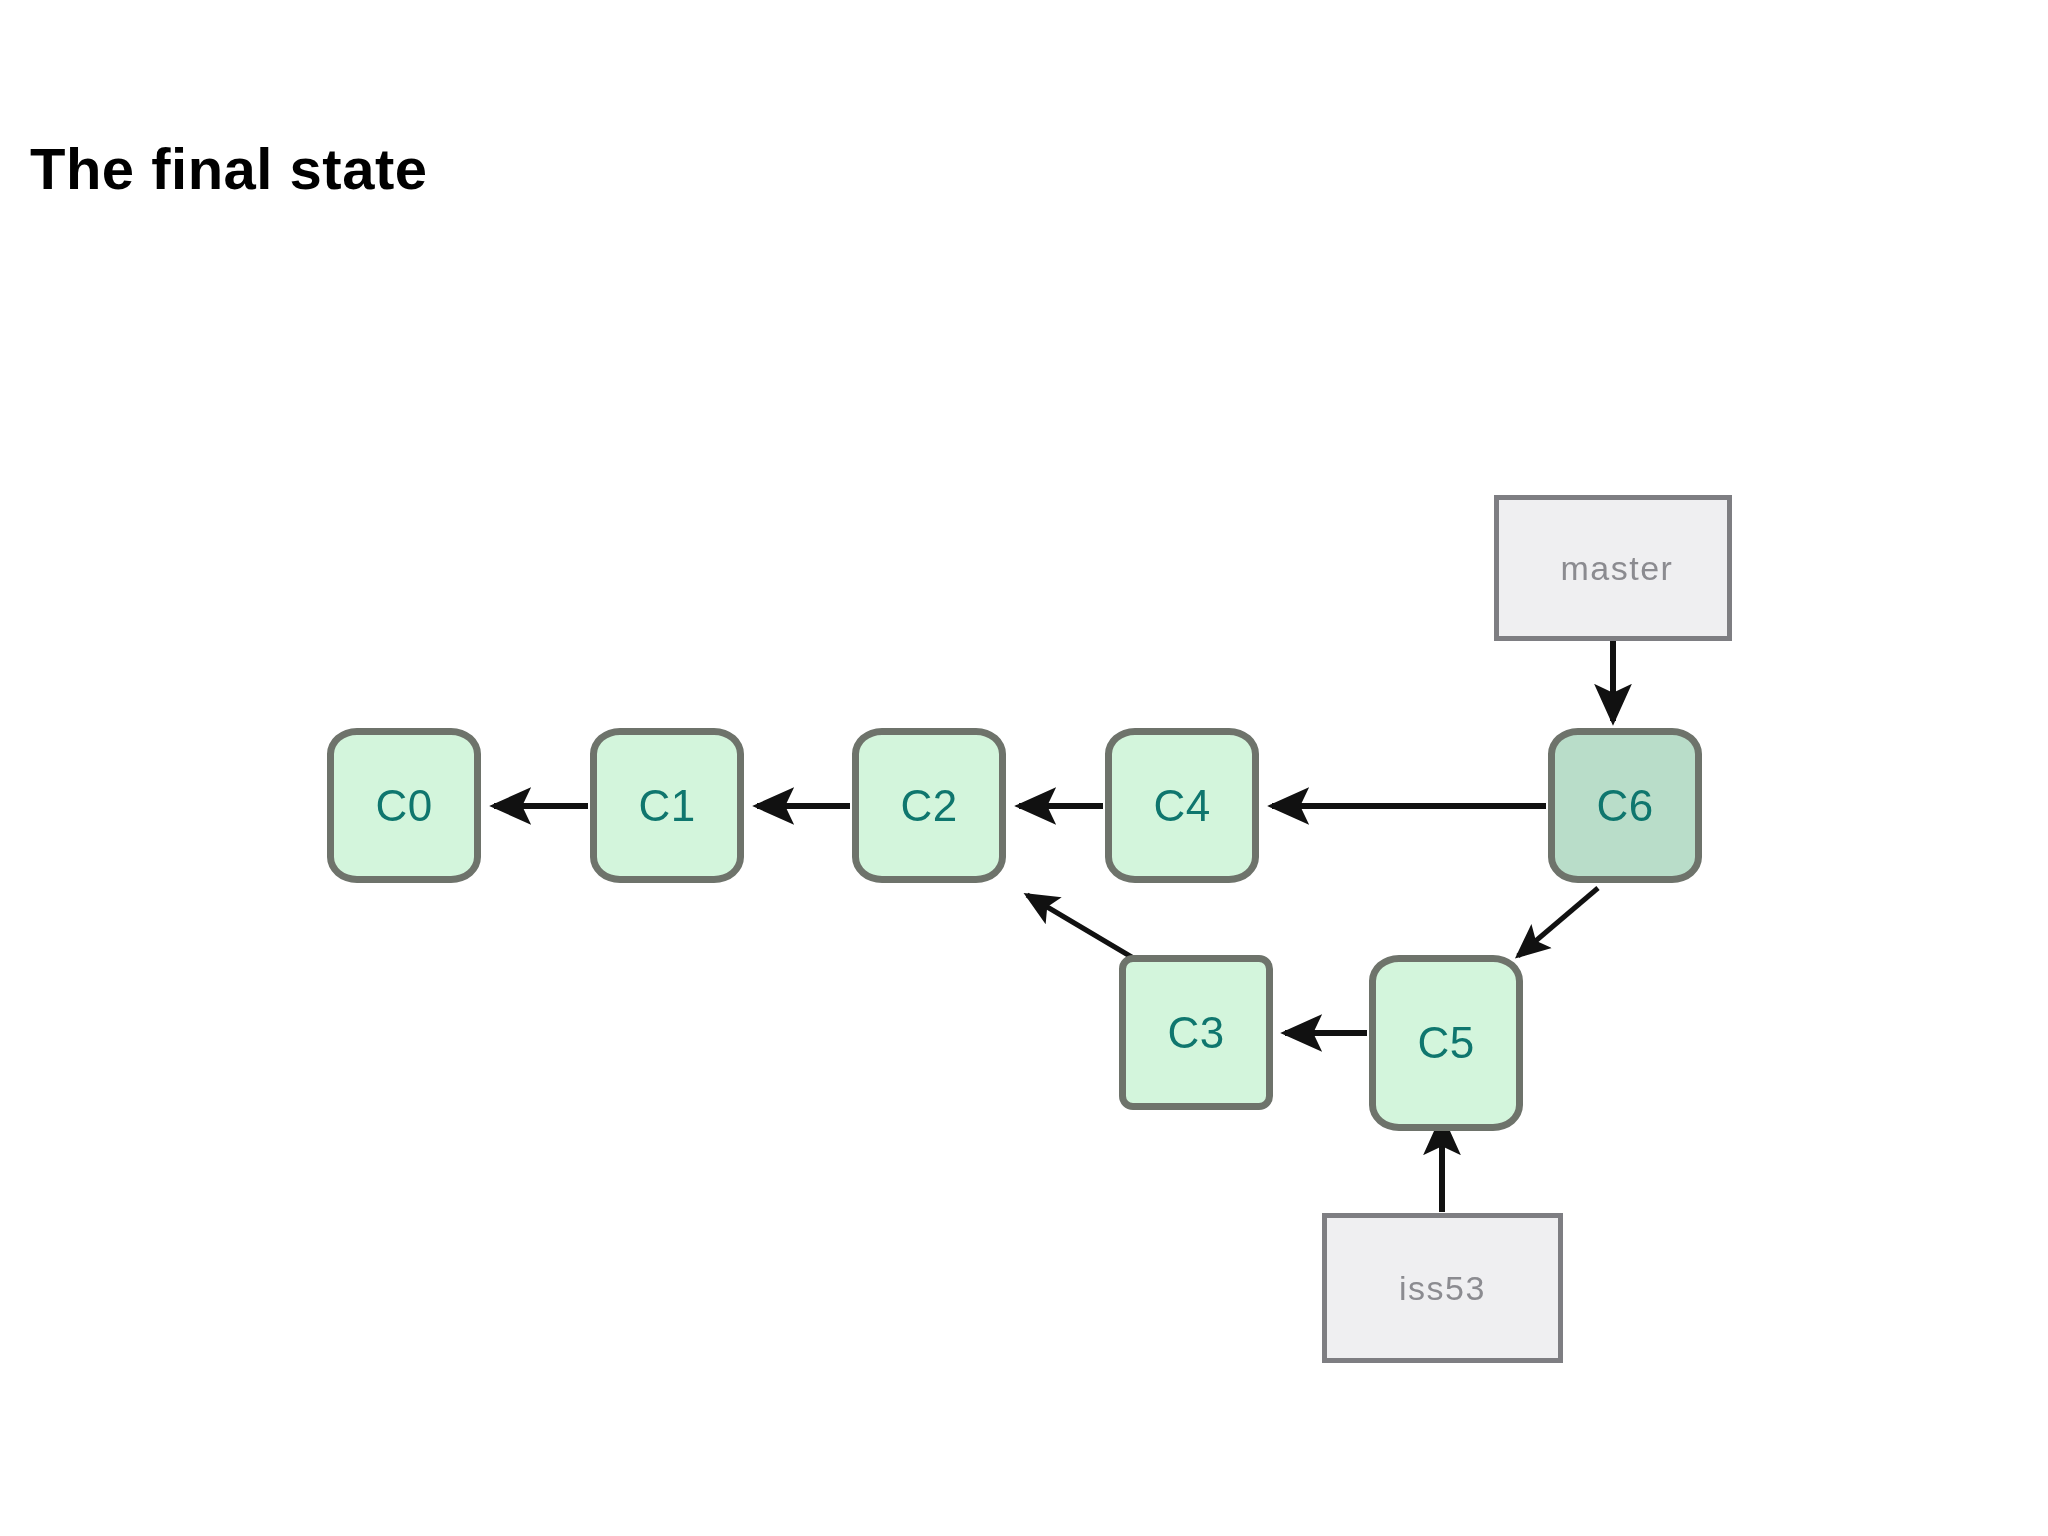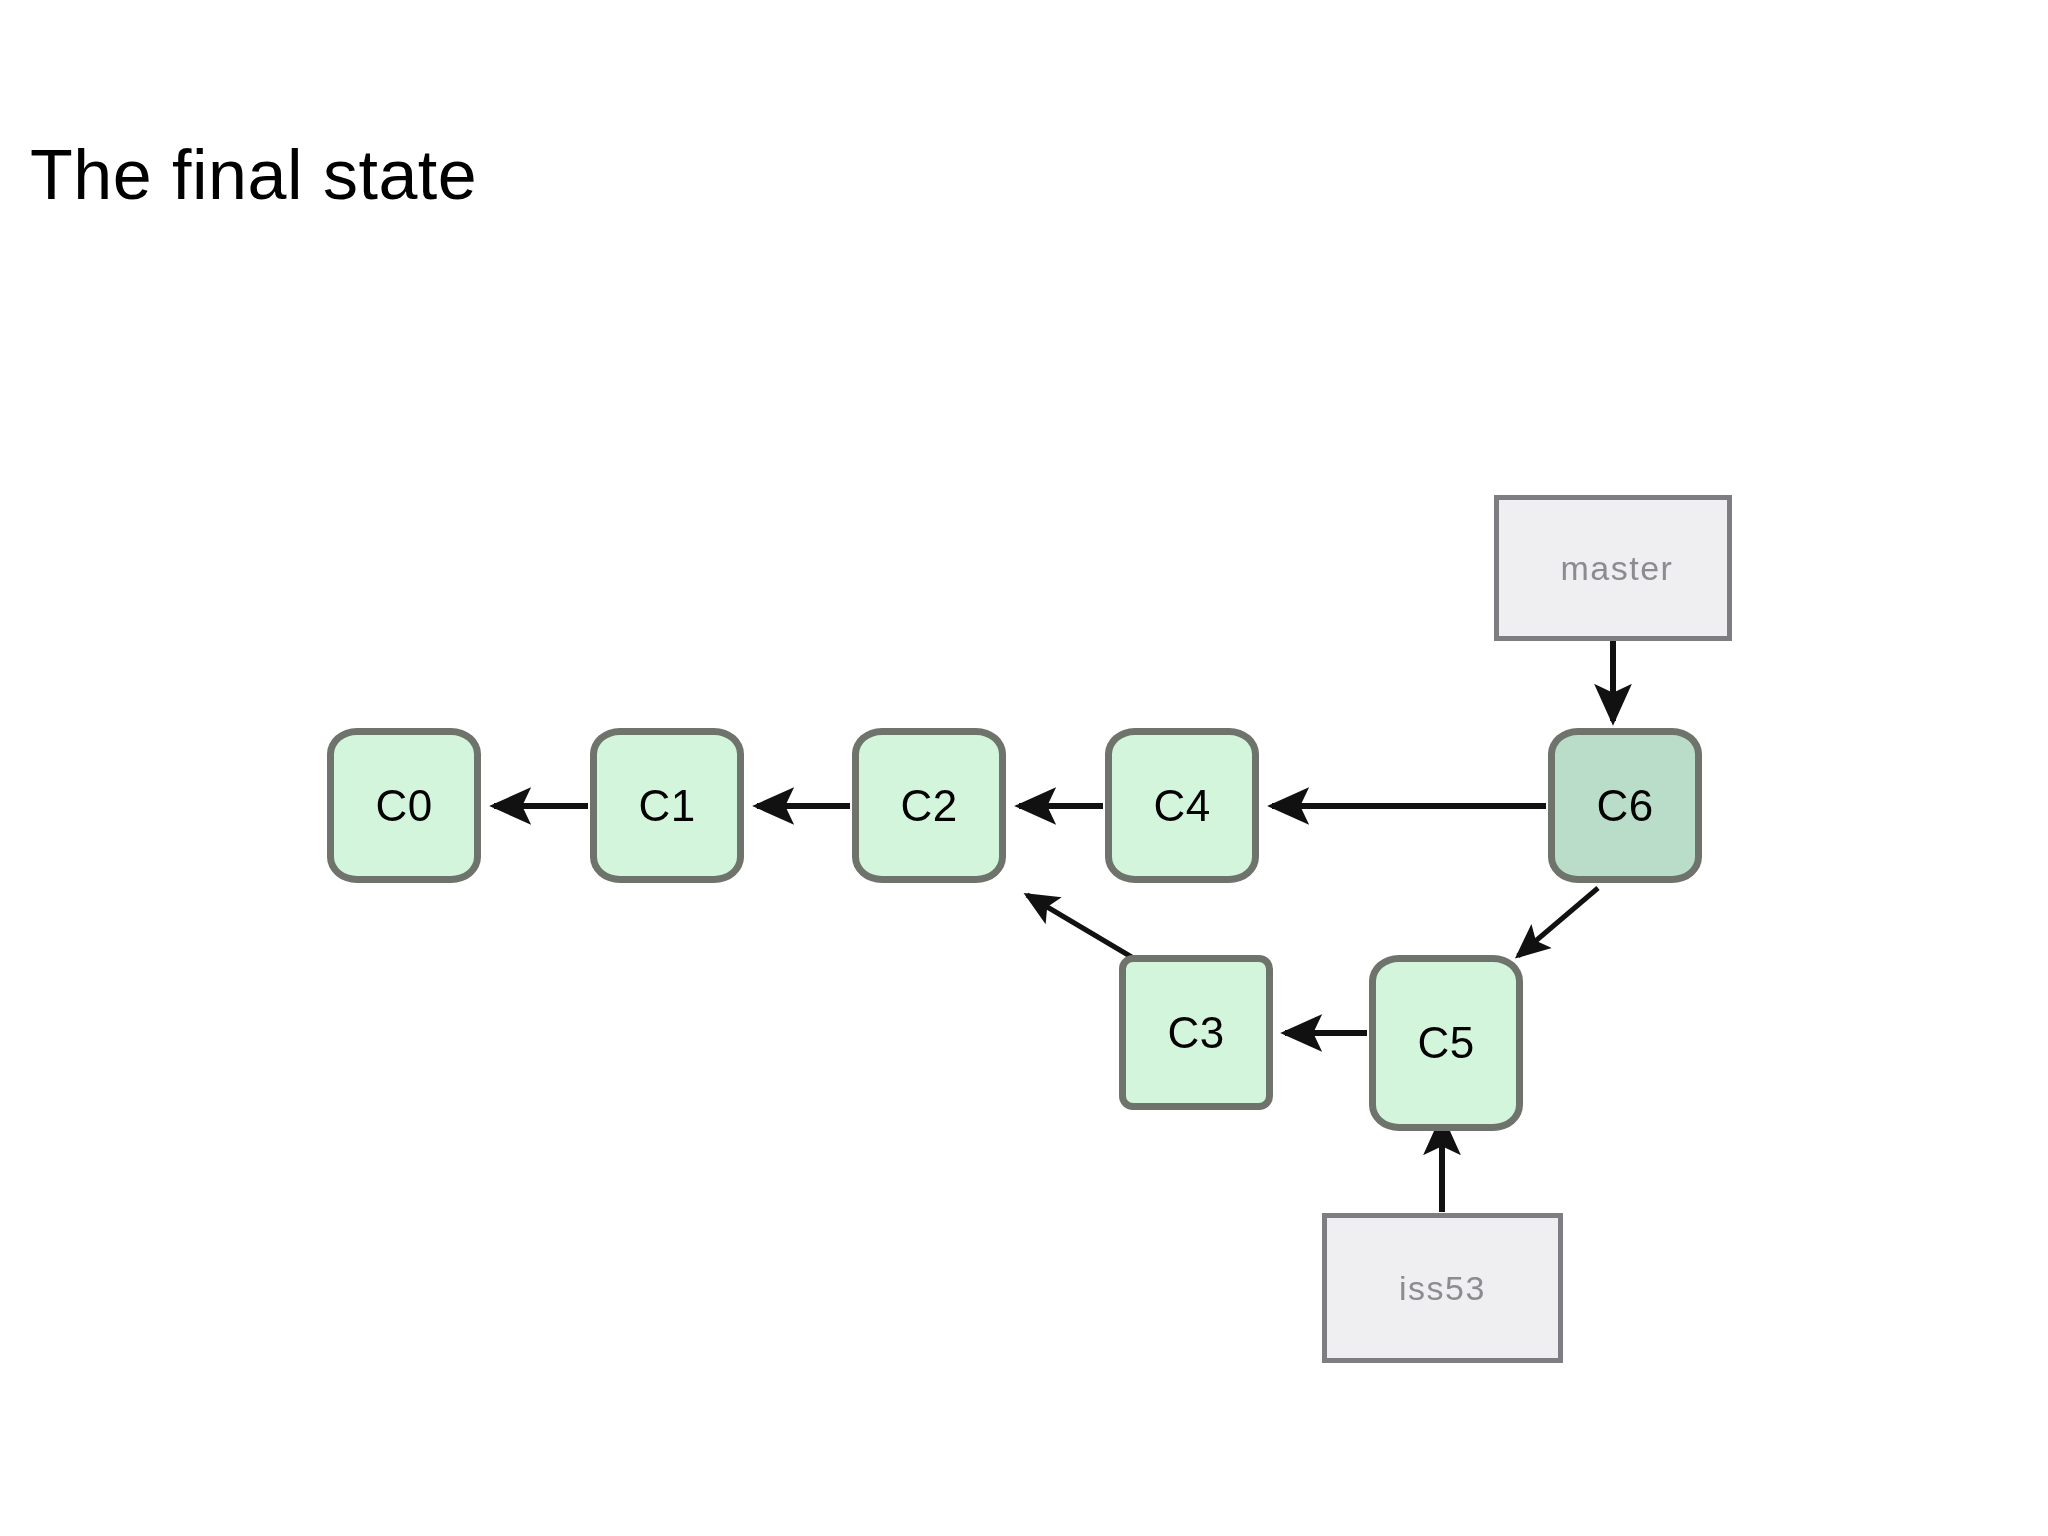--- a/index.html
+++ b/index.html
@@ -18,23 +18,23 @@
     background: #ffffff;
     overflow: hidden;
   }
 
   
   #slide-title {
     position: absolute;
     left: 30px;
     top: 140px;
     font-family: "Liberation Sans", sans-serif;
-    font-size: 70px;
+    font-size: 58px;
     line-height: 1.0;
-    font-weight: 400;
+    font-weight: 700;
     color: #000000;
     letter-spacing: 0.5px;
     white-space: nowrap;
   }
 
   
   #graph {
     position: absolute;
     left: 0;
     top: 0;
@@ -62,21 +62,21 @@
     justify-content: center;
     z-index: 3;
   }
   .commit-node.merge-commit {
     background: #b9ddc9;
   }
   .commit-label {
     font-family: "Liberation Sans", sans-serif;
     font-size: 44px;
     font-weight: 400;
-    color: #000000;
+    color: #0f766e;
     letter-spacing: 0.5px;
     user-select: none;
   }
 
   
   .branch-node {
     position: absolute;
     box-sizing: border-box;
     border: 5px solid #7e7e82;
     background: #efeff1;

